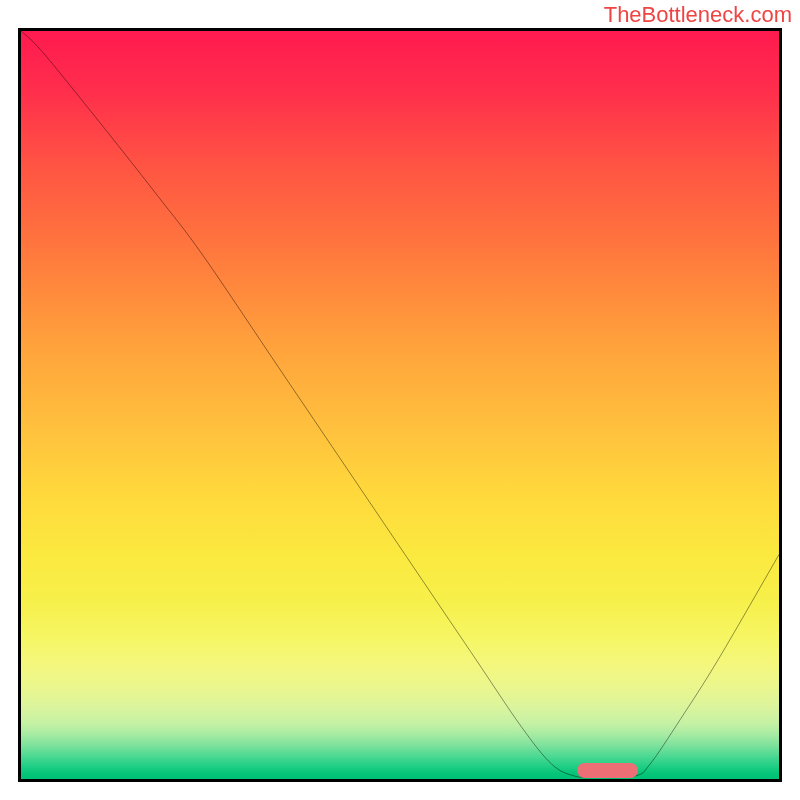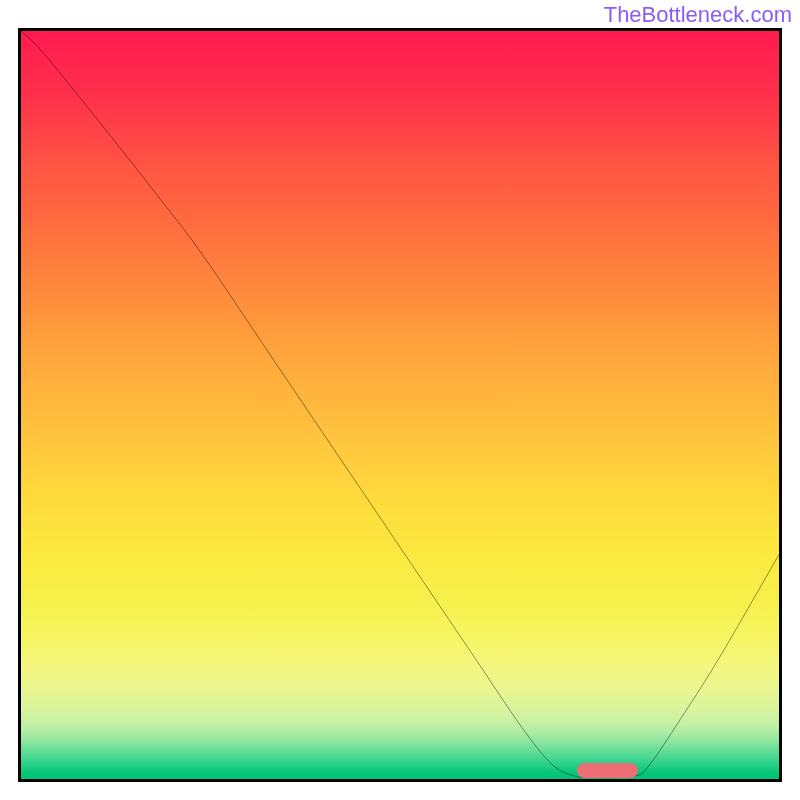--- a/index.html
+++ b/index.html
@@ -14,21 +14,21 @@
     position: relative;
     width: 800px;
     height: 800px;
   }
   .attribution {
     position: absolute;
     top: 2px;
     right: 8px;
     font-family: Arial, Helvetica, sans-serif;
     font-size: 22px;
-    color: #8b5cf6;
+    color: #ef4444;
     font-weight: 400;
   }
   .plot-area {
     position: absolute;
     left: 18px;
     top: 28px;
     width: 764px;
     height: 754px;
     border: 3.3px solid #000;
     box-sizing: border-box;

